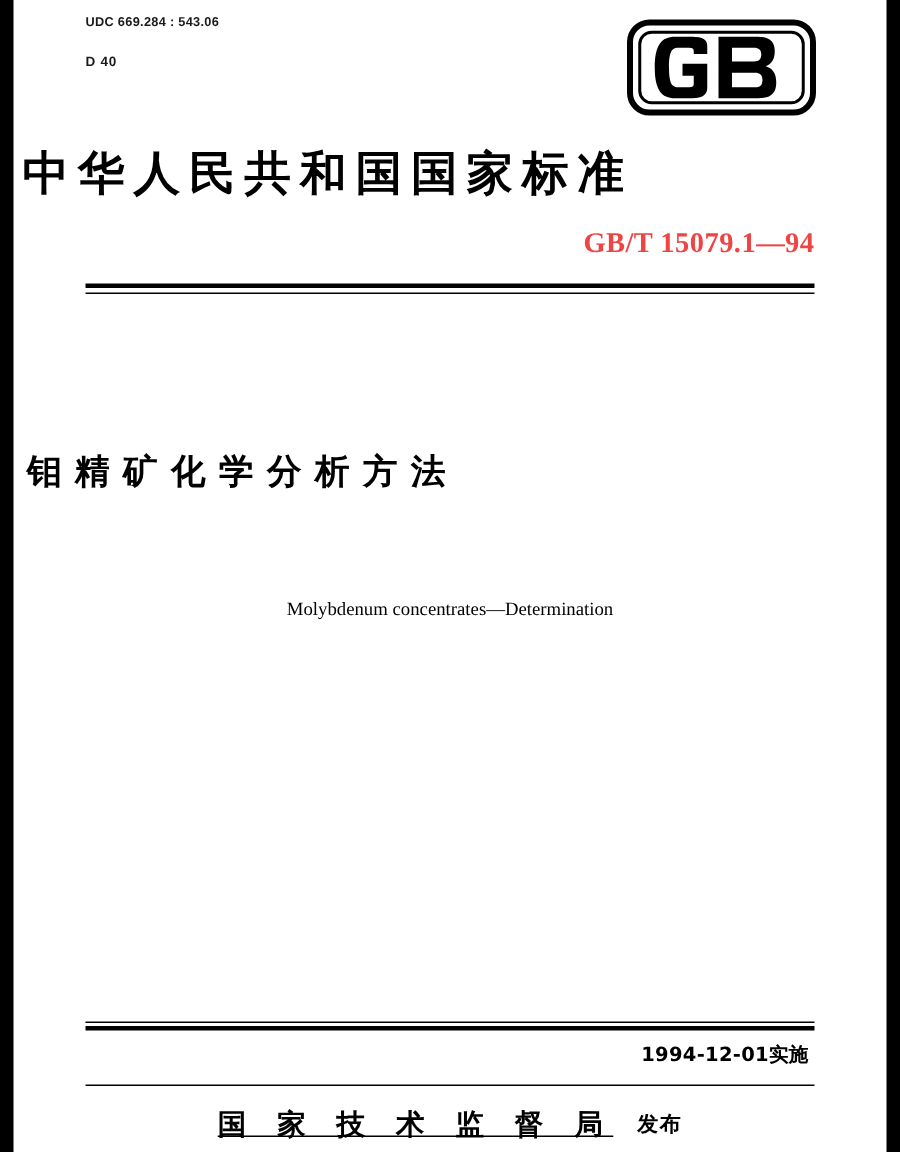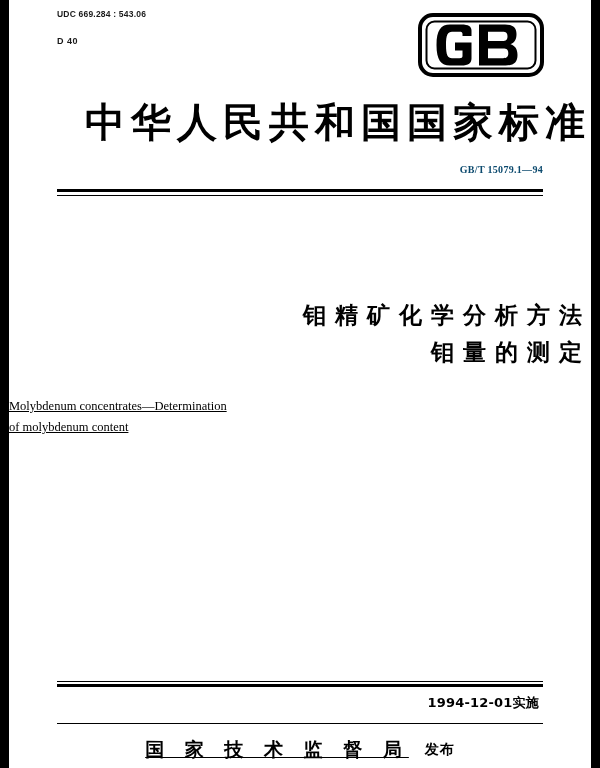--- a/index.html
+++ b/index.html
@@ -72,39 +72,39 @@
     width: 128px;
     height: 66px;
   }
 
   
   .std-title {
     position: absolute;
     left: 0;
     right: 0;
     top: 95px;
-    text-align: right;
-    font-family: "DejaVu Serif", "Liberation Serif", serif;
-    font-weight: 700;
-    font-size: 40px;
+    text-align: left;
+    font-family: "DejaVu Serif", "Liberation Serif", serif;
+    font-weight: 700;
+    font-size: 31px;
     letter-spacing: 6px;
     color: #000;
     text-indent: 6px;
   }
 
   
   .std-number {
     position: absolute;
     right: 48px;
-    top: 164px;
+    top: 152px;
     font-family: "Liberation Serif", "DejaVu Serif", serif;
     font-weight: 700;
-    font-size: 10px;
+    font-size: 19px;
     letter-spacing: 0.3px;
-    color: #0c4a6e;
+    color: #ef4444;
   }
 
   
   .rule {
     position: absolute;
     left: 48px;
     right: 48px;
     background: #000;
   }
   .rule-top-thick {
@@ -125,46 +125,45 @@
   }
   .rule-footer-sep {
     top: 723px;
     height: 1px;
   }
 
   
   .doc-title {
     position: absolute;
     left: 0;
-    right: 0;
+    right: 12px;
     top: 296px;
-    text-align: right;
+    text-align: left;
   }
   .doc-title .line {
     font-family: "DejaVu Serif", "Liberation Serif", serif;
     font-size: 23px;
     font-weight: 700;
     letter-spacing: 9px;
     text-indent: 9px;
     line-height: 37px;
     color: #000;
   }
 
   
   .doc-title-en {
     position: absolute;
     left: 0;
     right: 0;
     top: 396px;
-    text-align: left;
+    text-align: center;
     font-family: "Liberation Serif", "DejaVu Serif", serif;
     font-size: 12.5px;
     line-height: 21px;
     color: #000;
-    text-decoration: underline;
   }
 
   
   .footer-date {
     position: absolute;
     top: 694px;
     font-family: "DejaVu Sans", "Liberation Sans", sans-serif;
     font-weight: 700;
     font-size: 13px;
     color: #000;
@@ -261,26 +260,24 @@
 
     <div class="std-title">中华人民共和国国家标准</div>
 
     <div class="std-number">GB/T 15079.1—94</div>
 
     <div class="rule rule-top-thick"></div>
     <div class="rule rule-top-thin"></div>
 
     <div class="doc-title">
       <div class="line">钼精矿化学分析方法</div>
-      <div class="line">钼量的测定</div>
     </div>
 
     <div class="doc-title-en">
       <div>Molybdenum concentrates—Determination</div>
-      <div>of molybdenum content</div>
     </div>
 
     <div class="rule rule-bottom-thin"></div>
     <div class="rule rule-bottom-thick"></div>
 
     <div class="footer-date right">1994-12-01实施</div>
 
     <div class="rule rule-footer-sep"></div>
 
     <div class="issuer">

